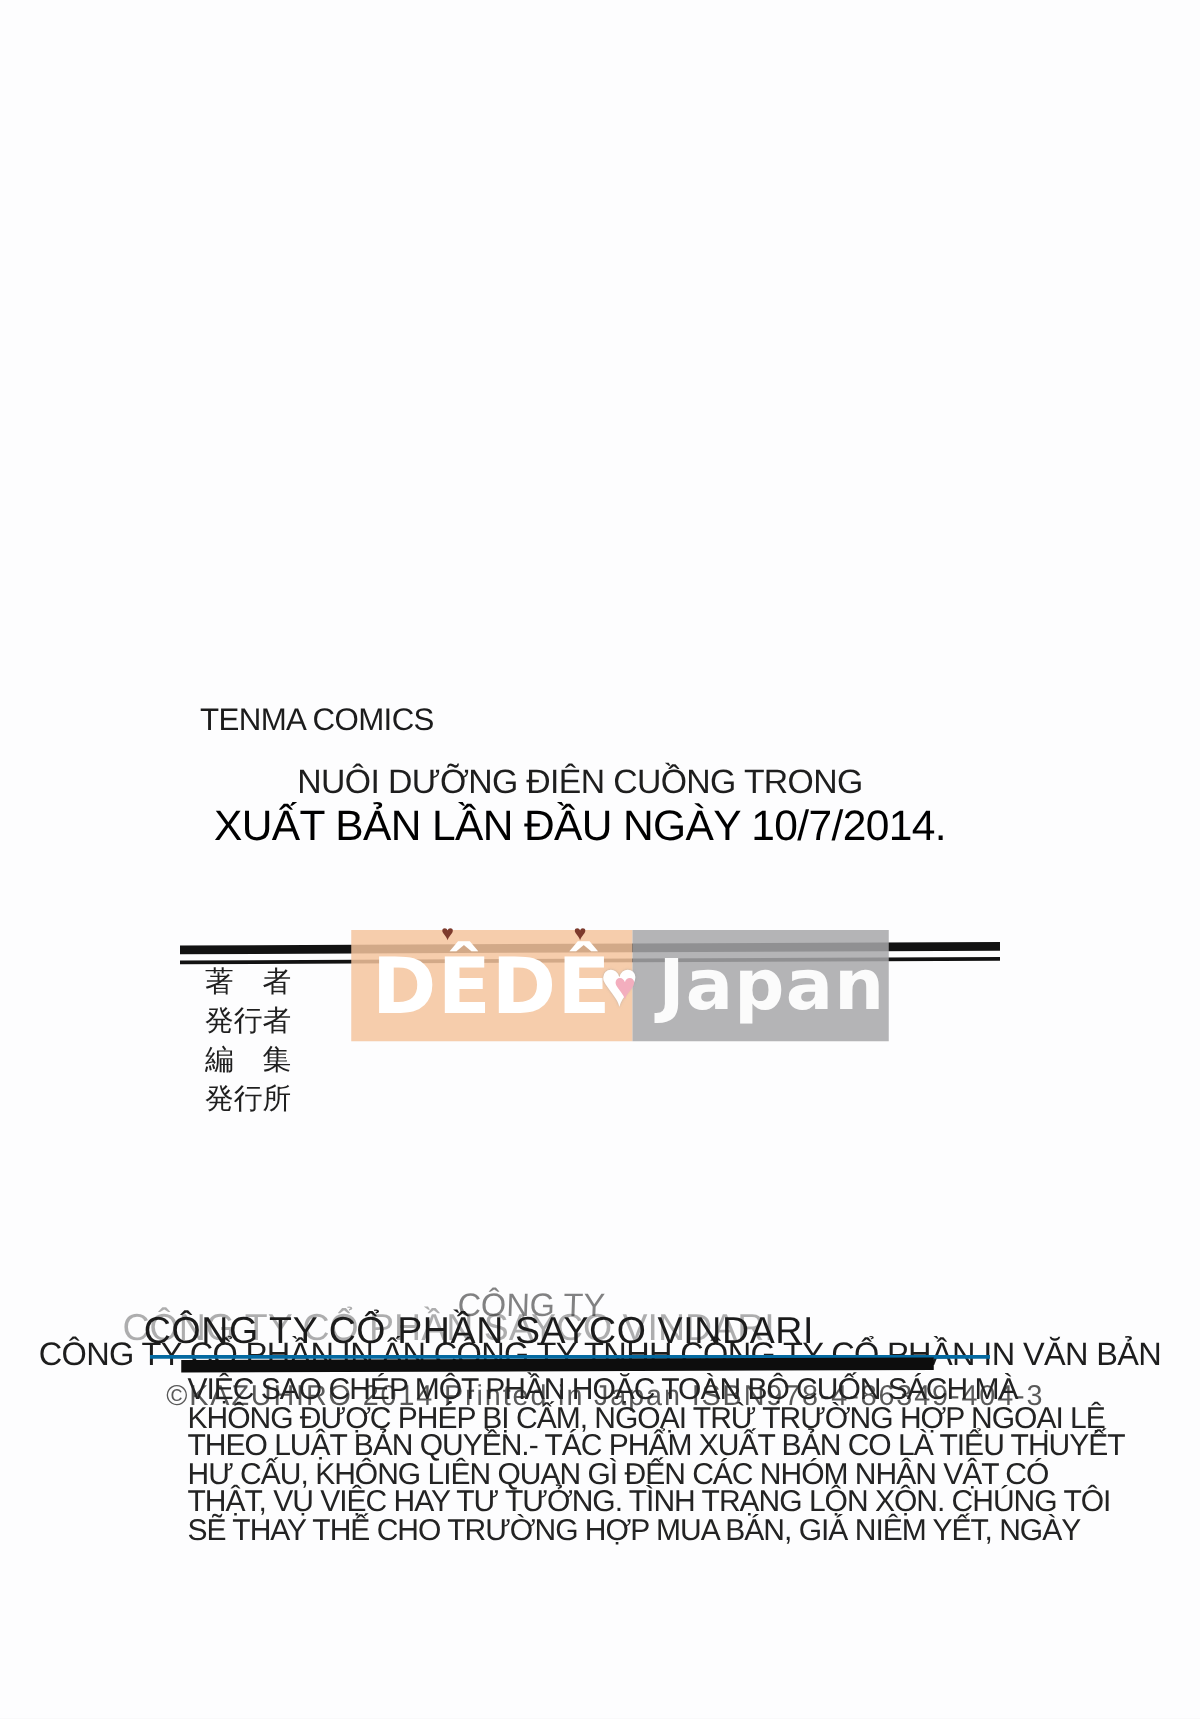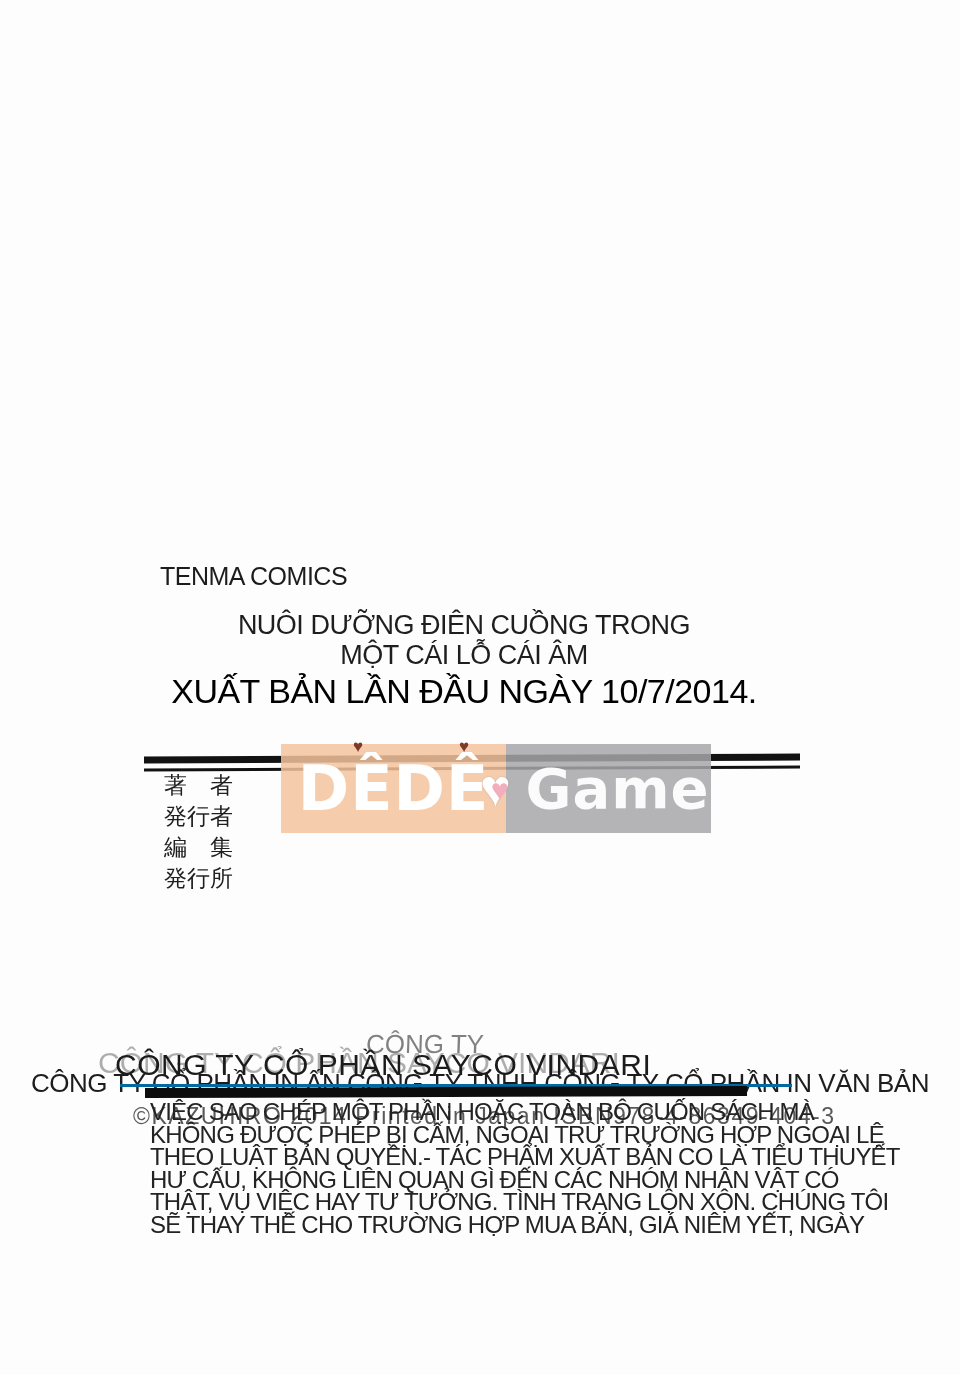--- a/index.html
+++ b/index.html
@@ -111,21 +111,20 @@
 </style>
 </head>
 <body>
 
 <div class="page">
 
   <div class="abs brand">TENMA COMICS</div>
 
   <div class="abs title-block">
     <div class="title-line">NUÔI DƯỠNG ĐIÊN CUỒNG TRONG</div>
-    <div class="title-line">MỘT CÁI LỖ CÁI ÂM</div>
     <div class="edition-line">XUẤT BẢN LẦN ĐẦU NGÀY 10/7/2014.</div>
   </div>
 
   <div class="abs rule rule-a"></div>
   <div class="abs rule rule-b"></div>
 
   <div class="abs jp-labels">
     <div>著　者</div>
     <div>発行者</div>
     <div>編　集</div>
@@ -156,17 +155,17 @@
 
   <div class="abs wm">
     <div class="wm-left">
       <span class="wm-word">DÊDÊ</span>
       <span class="wm-accent a1">♥</span>
       <span class="wm-accent a2">♥</span>
     </div>
     <div class="wm-right">
       <span class="wm-heart-outer">♥</span>
       <span class="wm-heart-inner">♥</span>
-      <span class="wm-word-right">Game</span>
+      <span class="wm-word-right">Japan</span>
     </div>
   </div>
 
 </div>
 
 </body></html>

